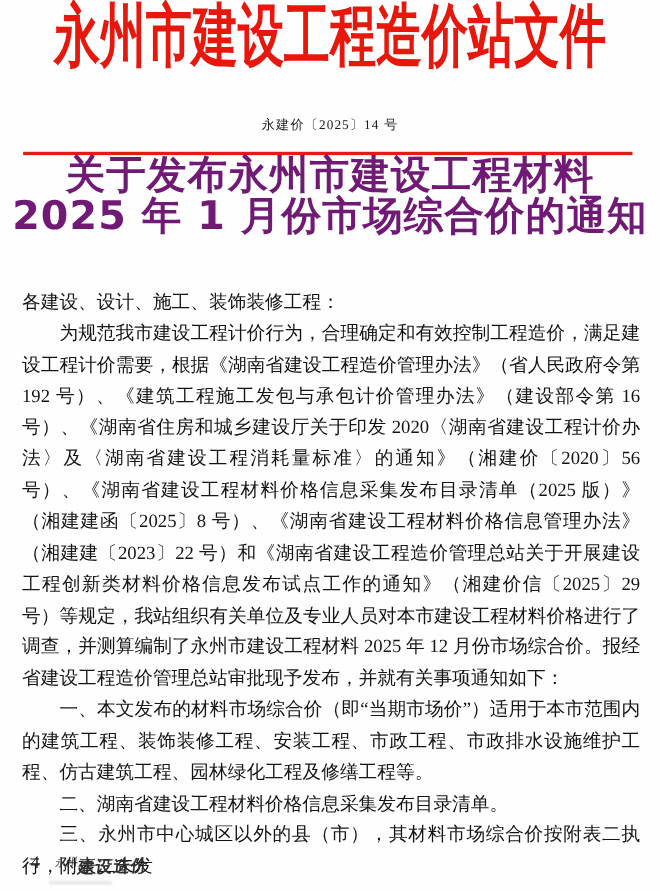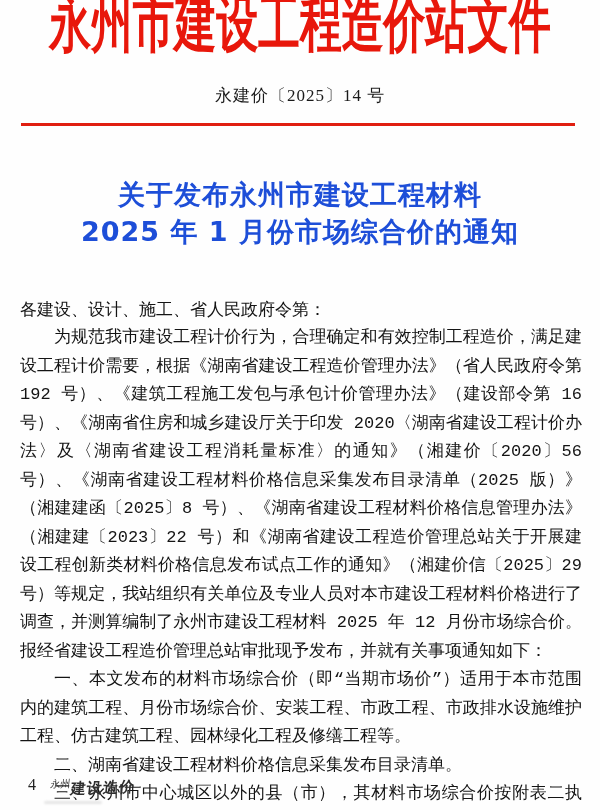--- a/index.html
+++ b/index.html
@@ -9,67 +9,66 @@
     font-family:"Liberation Serif","DejaVu Serif",serif;
   }
   .page {
     position:relative;
     width:600px; height:810px;
     background:#fefefe;
     overflow:hidden;
     color:#111111;
   }
   
-  .org-title-wrap { text-align:center; }
+  .org-title-wrap { text-align:center; padding-top:10px; }
   .org-title {
     display:inline-block;
     font-family:"DejaVu Serif","Liberation Serif",serif;
     font-weight:bold;
     font-size:44px;
     line-height:1.15;
     color:#e8170b;
     transform:scale(0.95, 1.42);
     transform-origin:50% 55%;
     white-space:nowrap;
   }
   .doc-number {
     text-align:center;
-    margin-top:33px;
-    font-size:17px;
+    margin-top:44px;
+    font-size:12px;
     letter-spacing:1px;
     color:#1a1a1a;
   }
   .red-rule {
     margin-top:16px;
     margin-left:21px;
     width:554px;
     height:3px;
     background:#e01e10;
   }
   
   .notice-title {
-    margin-top:50px;
     text-align:center;
     font-family:"DejaVu Sans","Liberation Sans",sans-serif;
     font-weight:bold;
-    font-size:27px;
+    font-size:36px;
     line-height:37px;
-    color:#1d4ed8;
+    color:#701a75;
     letter-spacing:1px;
   }
   
   .body {
     margin:46px 18px 0 20px;
     font-size:17px;
     line-height:28.5px;
     text-align:justify;
     color:#141414;
   }
   .body p { margin:0; }
-  .indent { text-indent:2em;font-family:Liberation Mono, monospace; }
+  .indent { text-indent:2em; }
   
   .footer {
     position:absolute;
     left:28px; top:776px;
     display:flex;
     align-items:flex-start;
     gap:14px;
   }
   .page-num { font-size:16px; color:#222; }
   .logo {
@@ -102,23 +101,23 @@
   <div class="doc-number">永建价〔2025〕14 号</div>
 
   <div class="red-rule"></div>
 
   <div class="notice-title">
     <div>关于发布永州市建设工程材料</div>
     <div>2025 年 1 月份市场综合价的通知</div>
   </div>
 
   <div class="body">
-    <p>各建设、设计、施工、省人民政府令第：</p>
+    <p>各建设、设计、施工、装饰装修工程：</p>
     <p class="indent">为规范我市建设工程计价行为，合理确定和有效控制工程造价，满足建设工程计价需要，根据《湖南省建设工程造价管理办法》（省人民政府令第 192 号）、《建筑工程施工发包与承包计价管理办法》（建设部令第 16 号）、《湖南省住房和城乡建设厅关于印发 2020〈湖南省建设工程计价办法〉及〈湖南省建设工程消耗量标准〉的通知》（湘建价〔2020〕56 号）、《湖南省建设工程材料价格信息采集发布目录清单（2025 版）》（湘建建函〔2025〕8 号）、《湖南省建设工程材料价格信息管理办法》（湘建建〔2023〕22 号）和《湖南省建设工程造价管理总站关于开展建设工程创新类材料价格信息发布试点工作的通知》（湘建价信〔2025〕29 号）等规定，我站组织有关单位及专业人员对本市建设工程材料价格进行了调查，并测算编制了永州市建设工程材料 2025 年 12 月份市场综合价。报经省建设工程造价管理总站审批现予发布，并就有关事项通知如下：</p>
-    <p class="indent">一、本文发布的材料市场综合价（即“当期市场价”）适用于本市范围内的建筑工程、月份市场综合价、安装工程、市政工程、市政排水设施维护工程、仿古建筑工程、园林绿化工程及修缮工程等。</p>
+    <p class="indent">一、本文发布的材料市场综合价（即“当期市场价”）适用于本市范围内的建筑工程、装饰装修工程、安装工程、市政工程、市政排水设施维护工程、仿古建筑工程、园林绿化工程及修缮工程等。</p>
     <p class="indent">二、湖南省建设工程材料价格信息采集发布目录清单。</p>
     <p class="indent"><span>三、永州市中心城区以外的县（市），其材料市场综合价按附表二执行，附表二未发</span></p>
   </div>
 
   <div class="footer">
     <span class="page-num">4</span>
     <span class="logo"><span class="logo-prefix">永州</span><span class="logo-main">建设造价</span></span>
   </div>
 
   <div class="smudge"></div>

